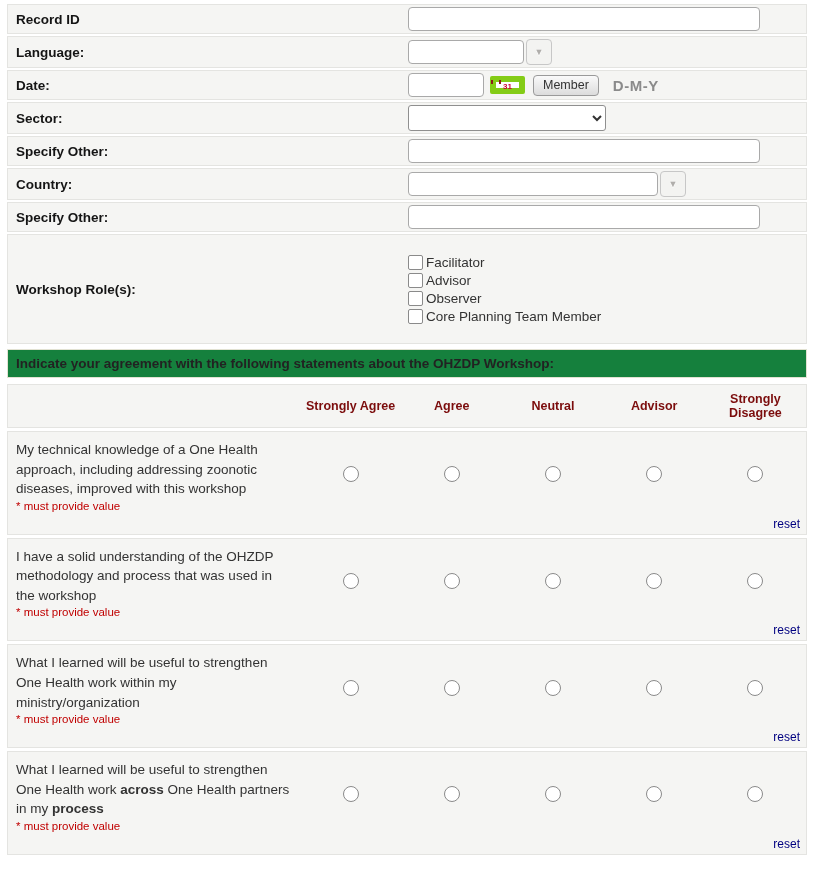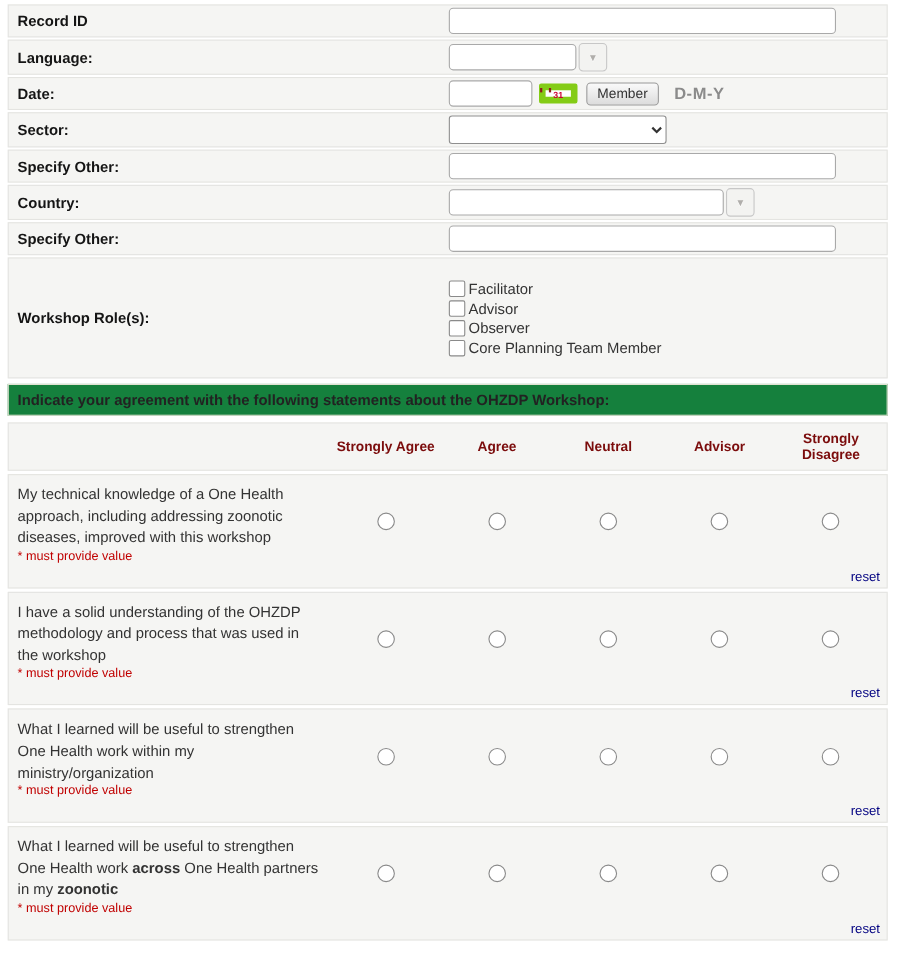--- a/index.html
+++ b/index.html
@@ -242,21 +242,21 @@
           <div class="m-col"><span class="radio"></span></div>
           <div class="m-col"><span class="radio"></span></div>
           <div class="m-col"><span class="radio"></span></div>
           <div class="m-col"><span class="radio"></span></div>
         </div>
         <div class="m-row-reset"><a class="reset-link" href="#">reset</a></div>
       </div>
       <div class="m-row">
         <div class="m-row-main">
           <div class="q-col">
-            <div class="m-question"><span>What I learned will be useful to strengthen One Health work </span><strong>across</strong><span> One Health partners in my </span><strong>zoonotic</strong></div>
+            <div class="m-question"><span>What I learned will be useful to strengthen One Health work </span><strong>across</strong><span> One Health partners in my </span><strong>process</strong></div>
             <span class="required-note">* must provide value</span>
           </div>
           <div class="m-col"><span class="radio"></span></div>
           <div class="m-col"><span class="radio"></span></div>
           <div class="m-col"><span class="radio"></span></div>
           <div class="m-col"><span class="radio"></span></div>
           <div class="m-col"><span class="radio"></span></div>
         </div>
         <div class="m-row-reset"><a class="reset-link" href="#">reset</a></div>
       </div>

